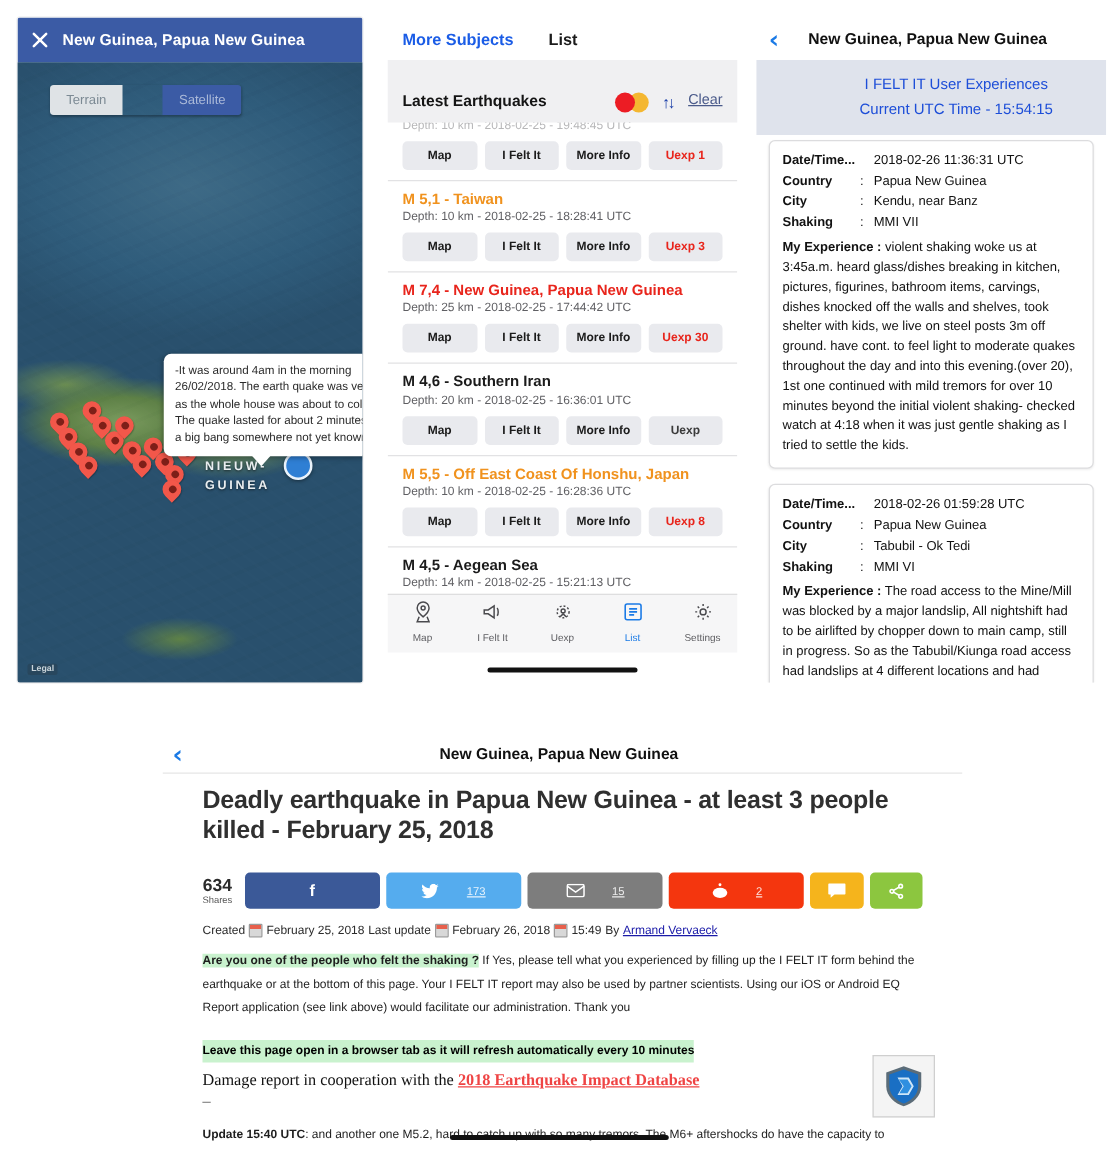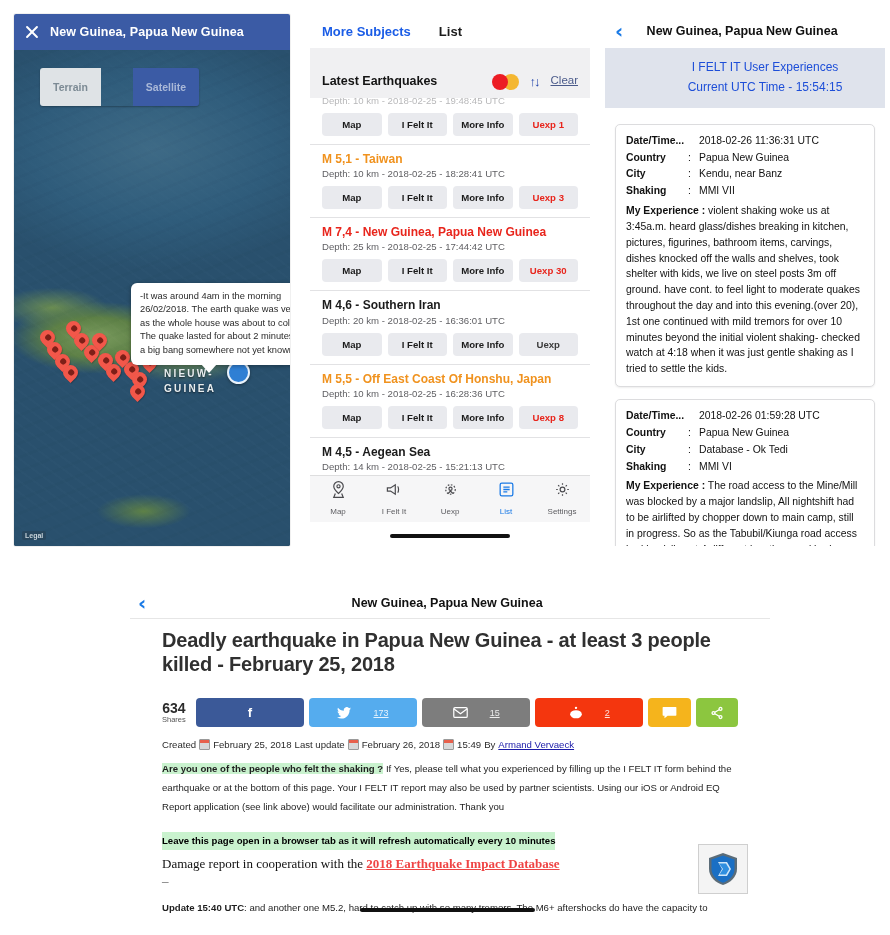--- a/index.html
+++ b/index.html
@@ -24,21 +24,21 @@
        radial-gradient(ellipse 70px 26px at 14% 52%, #6b8d52 0%, rgba(90,120,70,0) 78%),
        radial-gradient(ellipse 60px 22px at 47% 93%, #5e8147 0%, rgba(80,110,65,0) 78%),
        radial-gradient(ellipse 200px 120px at 50% 20%, #3e6a86 0%, #2f5c7b 60%, #29506d 100%),
        linear-gradient(180deg,#35617f 0%,#2d5674 35%,#27496a 70%,#1f3e5c 100%);}
   .map-texture{position:absolute;inset:0;opacity:.22;
      background-image:
        repeating-linear-gradient(37deg, rgba(255,255,255,.05) 0 2px, rgba(0,0,0,0) 2px 9px),
        repeating-linear-gradient(-22deg, rgba(0,0,0,.06) 0 3px, rgba(0,0,0,0) 3px 13px);}
   .map-toggle{position:absolute;top:18px;left:26px;display:flex;border-radius:3px;overflow:hidden;
      box-shadow:0 1px 2px rgba(0,0,0,.3);}
-  .map-toggle div{font-size:10.5px;padding:13px 13px;font-weight:700;}
+  .map-toggle div{font-size:10.5px;padding:6px 13px;font-weight:400;}
   .mt-on{background:#dfe3e6;color:#7c8a94;}
   .mt-off{background:#3b5ba5;color:#aab9d8;margin-left:32px;}
   .tooltip{position:absolute;left:117px;top:233px;width:178px;background:#fff;border-radius:6px;
      padding:7px 9px 8px;font-size:9.3px;line-height:1.44;color:#2a2a2a;
      box-shadow:0 1px 4px rgba(0,0,0,.35);}
   .tooltip:after{content:"";position:absolute;left:70px;bottom:-8px;border-left:8px solid transparent;
      border-right:8px solid transparent;border-top:9px solid #fff;}
   .pin{position:absolute;width:15px;height:21px;}
   .pin i{display:block;width:15px;height:15px;background:#f2574a;border-radius:50% 50% 50% 0;
      transform:rotate(-45deg);box-shadow:0 1px 1px rgba(0,0,0,.25);position:relative;}
@@ -87,21 +87,21 @@
 
   
   #exp-panel{left:605px;top:14px;width:280px;height:532px;}
   .exp-nav{height:34px;display:flex;align-items:center;padding:0 10px;background:#fff;}
   .chev{color:#1a7ae6;font-size:20px;font-weight:bold;line-height:1;margin-right:8px;
      font-family:"DejaVu Sans",sans-serif;}
   .exp-nav-title{flex:1;text-align:center;font-size:12.5px;font-weight:bold;color:#111;
      margin-right:22px;}
   .exp-head{background:#dfe3ec;padding:9px 0 10px;text-align:center;}
   .exp-head div{font-size:12px;font-weight:normal;color:#1d4ed8;line-height:1.7;padding-left:40px;}
-  .exp-list{padding:16px 10px 0;height:454px;overflow:hidden;}
+  .exp-list{padding:4px 10px 0;height:454px;overflow:hidden;}
   .exp-card{background:#fff;border:1px solid #dcdcde;border-radius:5px;padding:8px 10px 9px;
      margin-bottom:12px;box-shadow:0 1px 2px rgba(0,0,0,.07);}
   .exp-row{display:flex;font-size:10.4px;line-height:1.62;}
   .exp-k{width:62px;font-weight:bold;color:#111;flex:0 0 auto;}
   .exp-c{width:11px;flex:0 0 auto;color:#111;}
   .exp-v{color:#111;}
   .exp-body{font-size:10.4px;line-height:1.52;color:#111;margin-top:3px;}
   .exp-body b{font-weight:bold;}
 
   
@@ -375,21 +375,21 @@
           <div class="exp-v">2018-02-26 01:59:28 UTC</div>
         </div>
       <div class="exp-row">
           <div class="exp-k">Country</div>
           <div class="exp-c">:</div>
           <div class="exp-v">Papua New Guinea</div>
         </div>
       <div class="exp-row">
           <div class="exp-k">City</div>
           <div class="exp-c">:</div>
-          <div class="exp-v">Database - Ok Tedi</div>
+          <div class="exp-v">Tabubil - Ok Tedi</div>
         </div>
       <div class="exp-row">
           <div class="exp-k">Shaking</div>
           <div class="exp-c">:</div>
           <div class="exp-v">MMI VI</div>
         </div>
       <div class="exp-body"><b>My Experience :</b> <span>The road access to the Mine/Mill was blocked by a major landslip, All nightshift had to be airlifted by chopper down to main camp, still in progress. So as the Tabubil/Kiunga road access had landslips at 4 different locations and had caused the OTML convoy trucks strandard back in Tabubil. The main camp residence (rooms &amp;</span></div>
     </div>
 
   </div>

